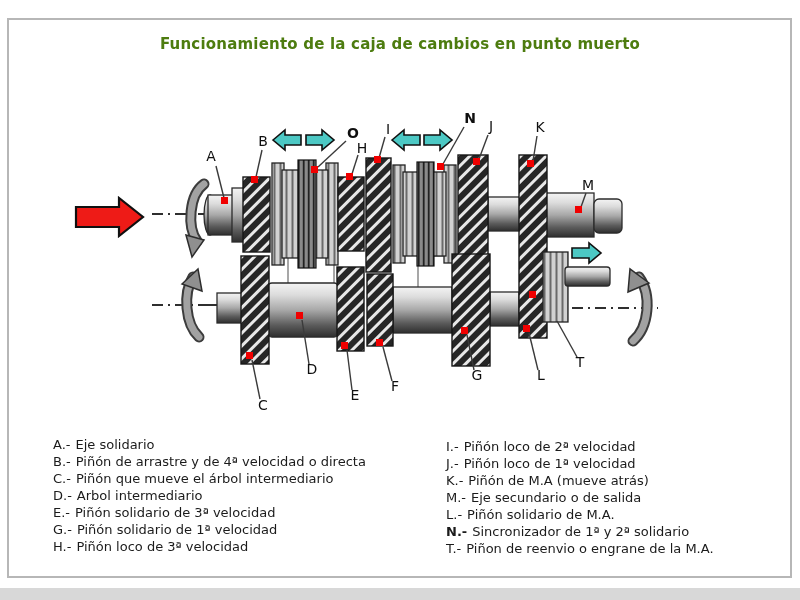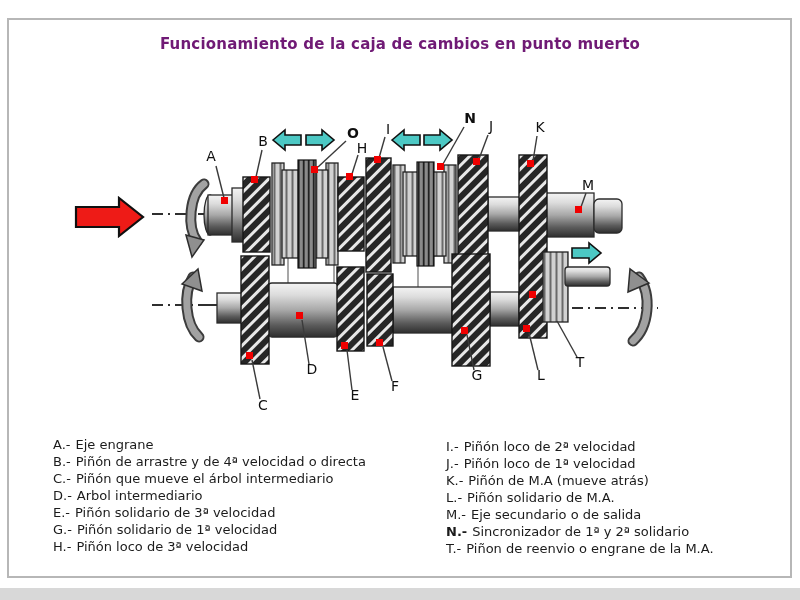--- a/index.html
+++ b/index.html
@@ -11,21 +11,21 @@
   .frame {
     position:absolute; left:7px; top:18px; width:781px; height:556px;
     border:2px solid var(--frame_border,#b7b7b7); background:#fff;
   }
   .bottom-strip {
     position:absolute; left:0; top:588px; width:800px; height:12px;
     background:var(--bottom_strip,#d8d8d8);
   }
   .title {
     position:absolute; top:35px; left:0; width:800px; text-align:center;
-    font-size:15px; font-weight:600; color:#701a75; letter-spacing:.2px;
+    font-size:15px; font-weight:600; color:#4d7c0f; letter-spacing:.2px;
   }
   .legend {
     position:absolute; font-size:13px; line-height:17px; color:#1b1b1b;
     white-space:nowrap;
   }
   .legend-left  { left:53px;  top:436px; }
   .legend-right { left:446px; top:438px; }
   .legend .key { margin-right:5px; }
   .legend .line.bold .key { font-weight:700; }
 
@@ -215,30 +215,30 @@
     <text class="lbl" x="312" y="374">D</text>
     <text class="lbl" x="355" y="400">E</text>
     <text class="lbl" x="395" y="391">F</text>
     <text class="lbl" x="477" y="380">G</text>
     <text class="lbl" x="541" y="380">L</text>
     <text class="lbl" x="580" y="367">T</text>
   </g>
 </svg>
 
 <div class="legend legend-left">
-  <div class="line"><span class="key">A.-</span><span>Eje engrane</span></div>
+  <div class="line"><span class="key">A.-</span><span>Eje solidario</span></div>
   <div class="line"><span class="key">B.-</span><span>Piñón de arrastre y de 4ª velocidad o directa</span></div>
   <div class="line"><span class="key">C.-</span><span>Piñón que mueve el árbol intermediario</span></div>
   <div class="line"><span class="key">D.-</span><span>Arbol intermediario</span></div>
   <div class="line"><span class="key">E.-</span><span>Piñón solidario de 3ª velocidad</span></div>
   <div class="line"><span class="key">G.-</span><span>Piñón solidario de 1ª velocidad</span></div>
   <div class="line"><span class="key">H.-</span><span>Piñón loco de 3ª velocidad</span></div>
 </div>
 
 <div class="legend legend-right">
   <div class="line"><span class="key">I.-</span><span>Piñón loco de 2ª velocidad</span></div>
   <div class="line"><span class="key">J.-</span><span>Piñón loco de 1ª velocidad</span></div>
   <div class="line"><span class="key">K.-</span><span>Piñón de M.A (mueve atrás)</span></div>
+  <div class="line"><span class="key">M.-</span><span>Eje secundario o de salida</span></div>
   <div class="line"><span class="key">L.-</span><span>Piñón solidario de M.A.</span></div>
-  <div class="line"><span class="key">M.-</span><span>Eje secundario o de salida</span></div>
   <div class="line bold"><span class="key">N.-</span><span>Sincronizador de 1ª y 2ª solidario</span></div>
   <div class="line"><span class="key">T.-</span><span>Piñon de reenvio o engrane de la M.A.</span></div>
 </div>
 
 </body></html>

